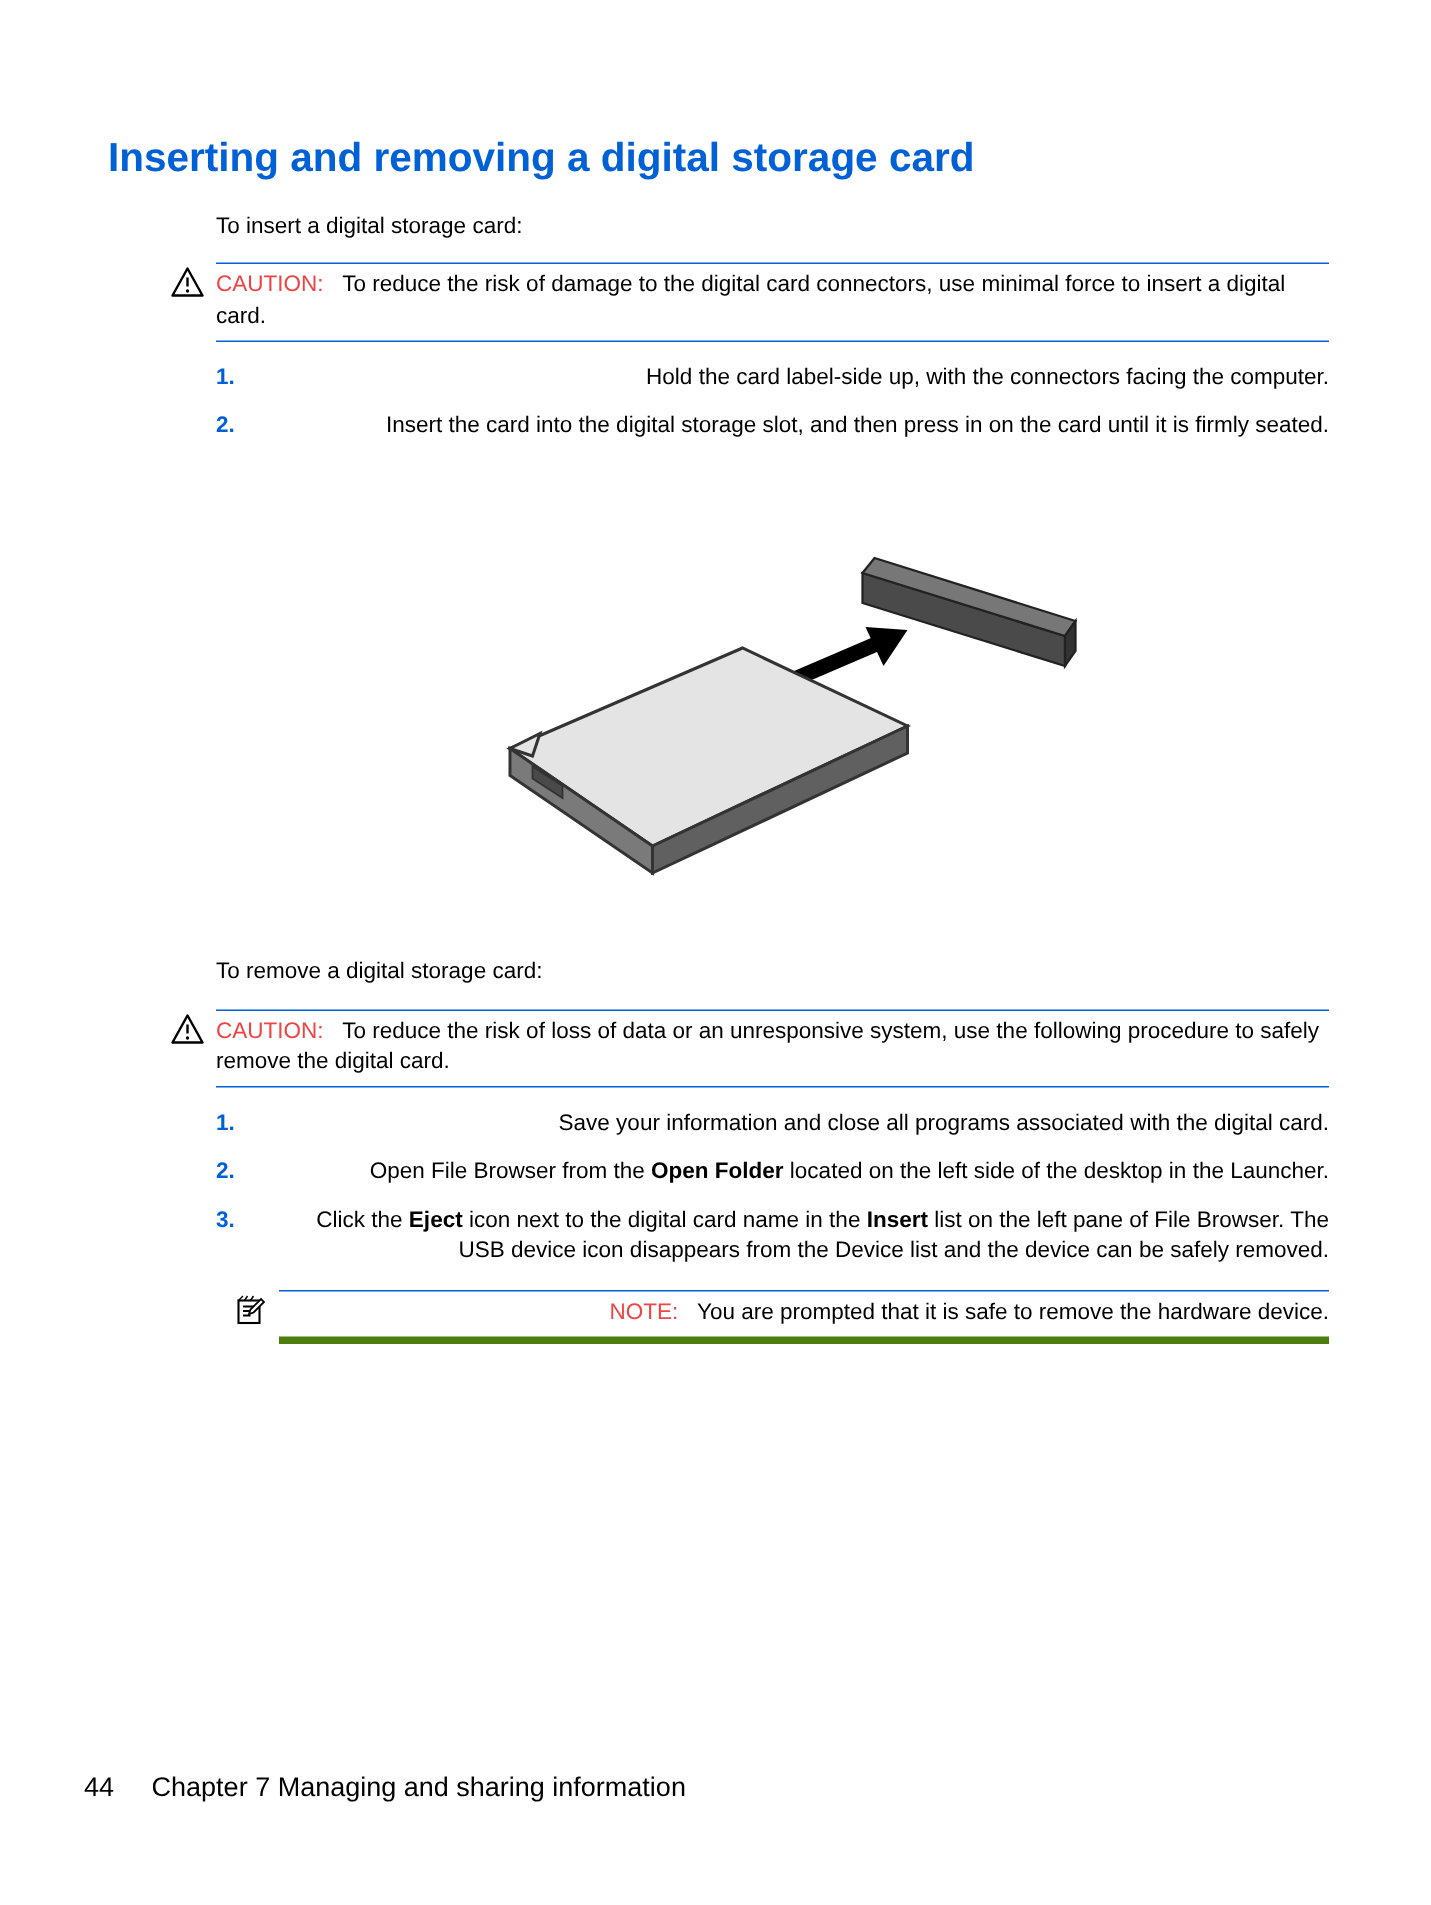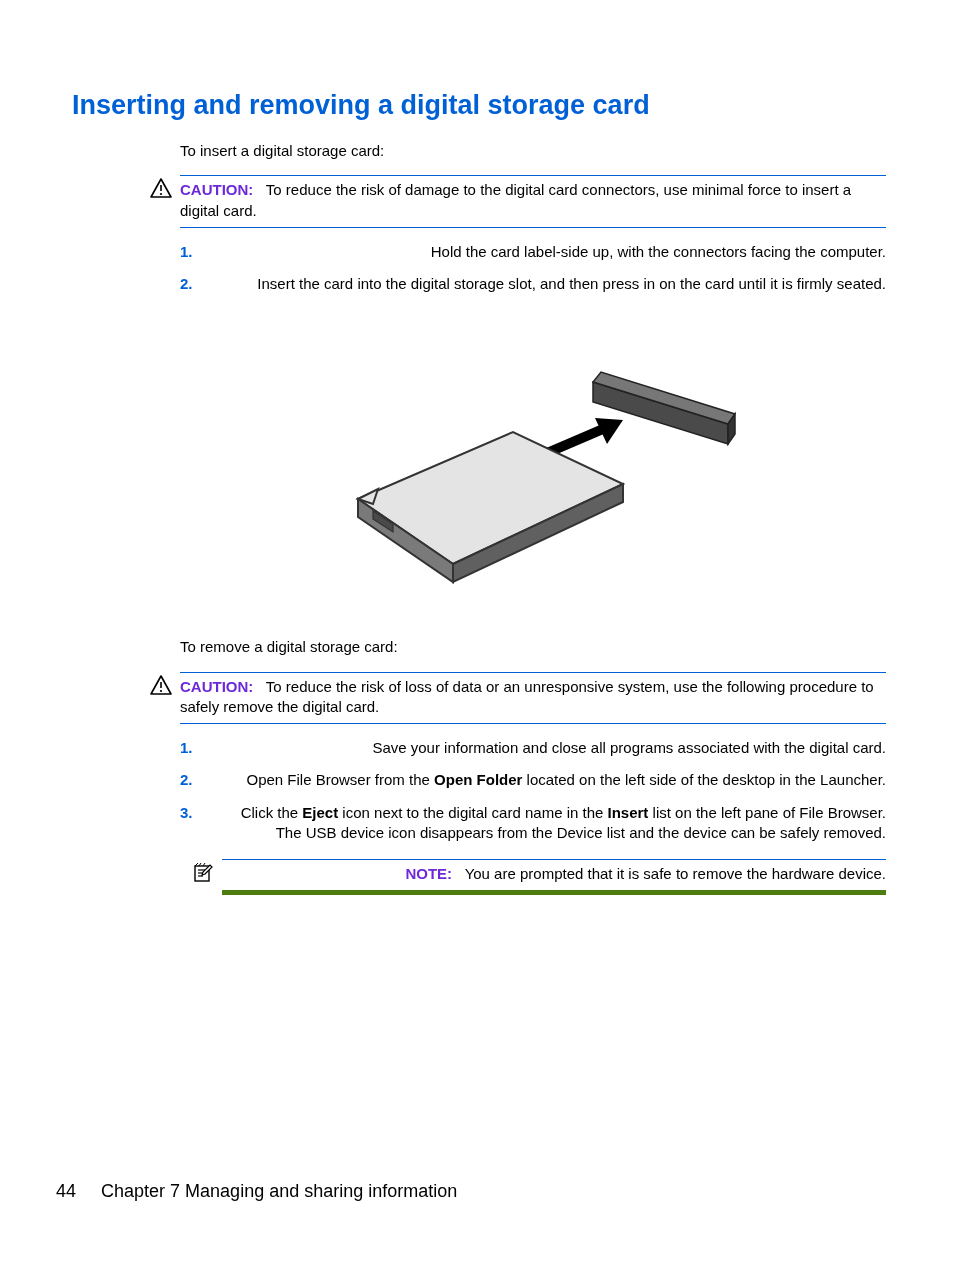--- a/index.html
+++ b/index.html
@@ -17,37 +17,37 @@
     padding: 90px 68px 40px 72px;
     position: relative;
   }
   .title {
     color: #0060d6;
     font-size: 27px;
     font-weight: bold;
     margin-bottom: 20px;
   }
   .indent1 {
-    margin-left: 108px;
+    margin-left: 72px;
   }
   .paragraph {
     margin: 10px 0 14px 0;
     line-height: 1.35;
   }
   .callout {
     border-top: 1px solid #0060d6;
     border-bottom: 1px solid #0060d6;
     padding: 4px 0 6px 0;
     margin: 8px 0 14px 0;
     line-height: 1.35;
     position: relative;
   }
   .callout-label {
-    color: #6d28d9;
-    font-weight: bold;
+    color: #ef4444;
+    font-weight: normal;
   }
   .callout .icon-wrap {
     position: absolute;
     left: -30px;
     top: 2px;
   }
   .ol {
     list-style: none;
     padding: 0;
     margin: 0 0 16px 0;

